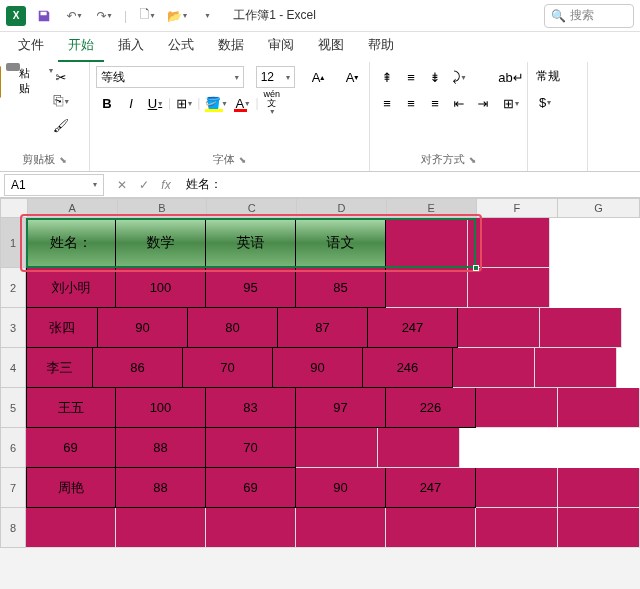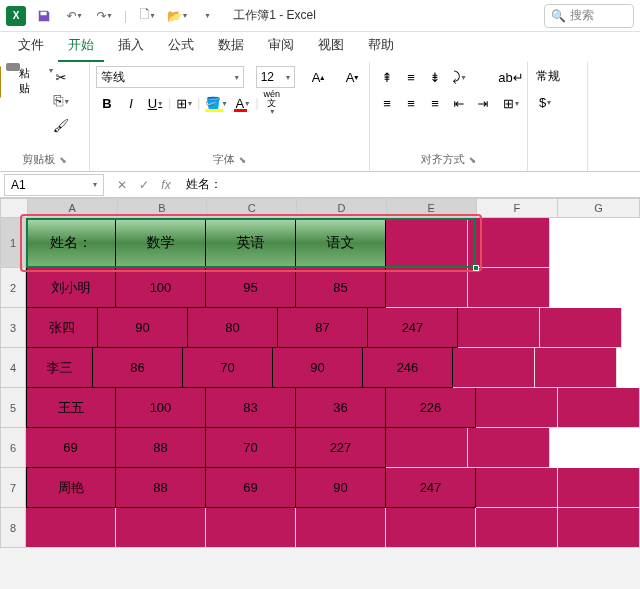--- a/index.html
+++ b/index.html
@@ -282,30 +282,29 @@
           <div class="cell data-cell" style="width: 90px; height: 40px;">70</div>
           <div class="cell data-cell" style="width: 90px; height: 40px;">90</div>
           <div class="cell data-cell" style="width: 90px; height: 40px; text-align: center;">246</div>
           <div class="cell" style="width: 82px; height: 40px;"></div>
           <div class="cell" style="width: 82px; height: 40px;"></div>
         </div>
         <div class="cell-row">
           <div class="cell data-cell first-col" style="width: 90px; height: 40px;">王五</div>
           <div class="cell data-cell" style="width: 90px; height: 40px;">100</div>
           <div class="cell data-cell" style="width: 90px; height: 40px;">83</div>
-          <div class="cell data-cell" style="width: 90px; height: 40px;">36</div>
+          <div class="cell data-cell" style="width: 90px; height: 40px;">97</div>
           <div class="cell data-cell" style="width: 90px; height: 40px;">226</div>
           <div class="cell" style="width: 82px; height: 40px;"></div>
           <div class="cell" style="width: 82px; height: 40px;"></div>
         </div>
         <div class="cell-row">
           <div class="cell data-cell" style="width: 90px; height: 40px;">69</div>
           <div class="cell data-cell" style="width: 90px; height: 40px;">88</div>
           <div class="cell data-cell" style="width: 90px; height: 40px;">70</div>
-          <div class="cell data-cell" style="width: 90px; height: 40px;">227</div>
           <div class="cell" style="width: 82px; height: 40px;"></div>
           <div class="cell" style="width: 82px; height: 40px;"></div>
         </div>
         <div class="cell-row">
           <div class="cell data-cell first-col" style="width: 90px; height: 40px;">周艳</div>
           <div class="cell data-cell" style="width: 90px; height: 40px;">88</div>
           <div class="cell data-cell" style="width: 90px; height: 40px;">69</div>
           <div class="cell data-cell" style="width: 90px; height: 40px;">90</div>
           <div class="cell data-cell" style="width: 90px; height: 40px;">247</div>
           <div class="cell" style="width: 82px; height: 40px;"></div>

